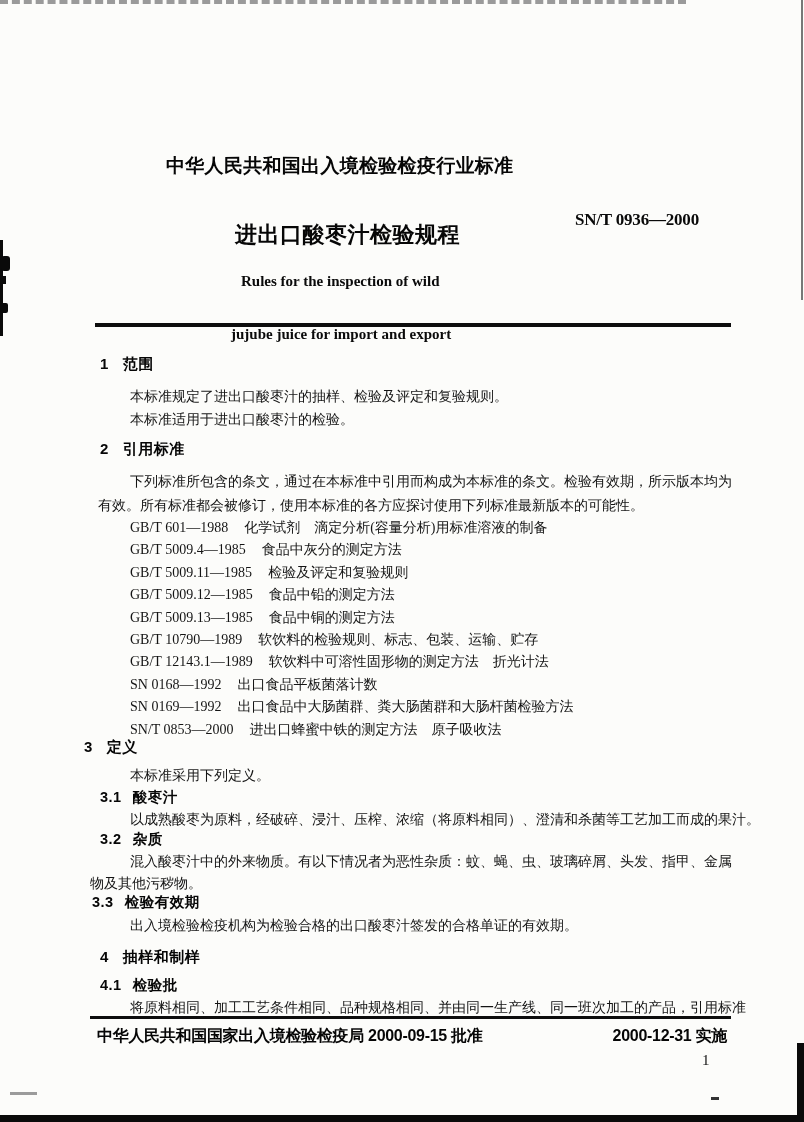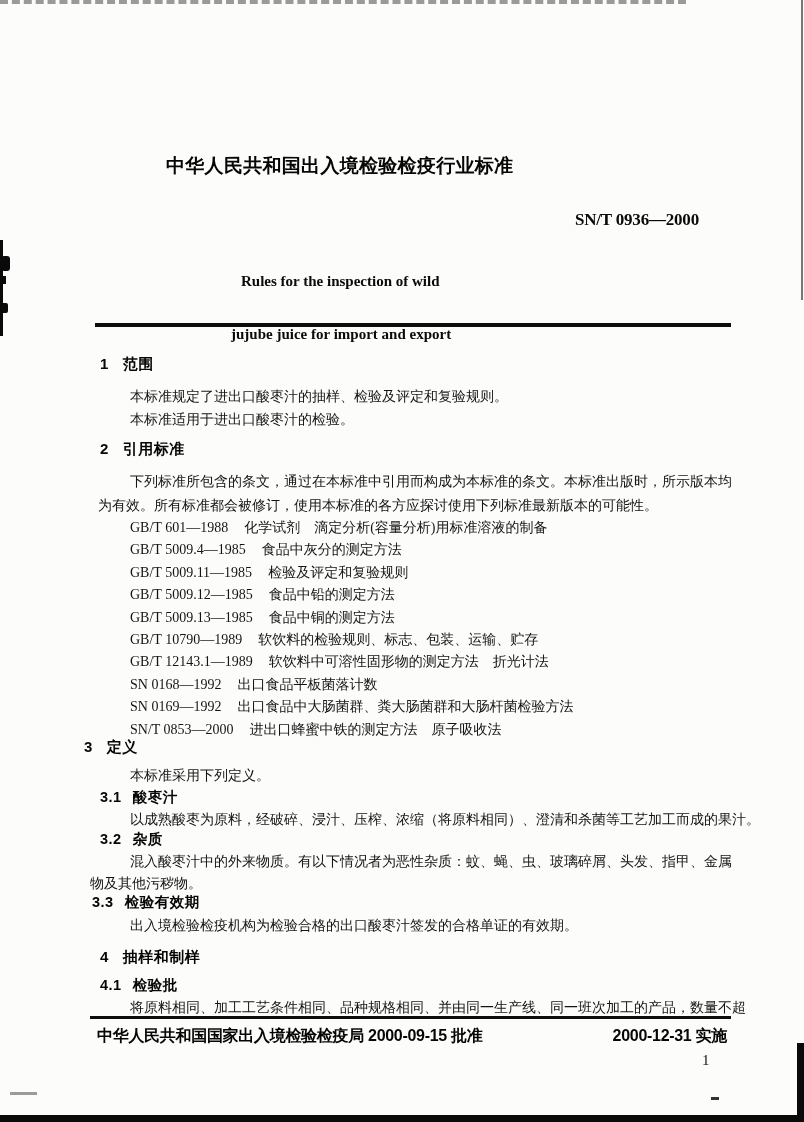--- a/index.html
+++ b/index.html
@@ -33,38 +33,39 @@
   <div class="abs artifact" style="left:0;top:276px;width:6px;height:8px;"></div>
   <div class="abs artifact" style="left:0;top:303px;width:8px;height:10px;border-radius:2px;"></div>
   <div class="abs" style="left:801px;top:0;width:2px;height:300px;background:#777;"></div>
   <div class="abs artifact" style="left:797px;top:1043px;width:7px;height:79px;"></div>
   <div class="abs artifact" style="left:0;top:1115px;width:804px;height:7px;"></div>
   <div class="abs" style="left:10px;top:1092px;width:27px;height:3px;background:#9b9b9b;"></div>
   <div class="abs" style="left:711px;top:1097px;width:8px;height:3px;background:#333;"></div>
 
   <div class="abs hd" style="left:166px;top:153px;font-size:19px;letter-spacing:0.3px;">中华人民共和国出入境检验检疫行业标准</div>
 
+  <div class="abs hd" style="left:235px;top:220px;font-size:22px;letter-spacing:0.5px;">进出口酸枣汁检验规程</div>
 
   <div class="abs serif-b" style="left:575px;top:210px;font-size:17px;letter-spacing:-0.2px;">SN/T 0936—2000</div>
 
   <div class="abs serif-b" style="left:241px;top:273px;font-size:15px;">Rules for the inspection of wild</div>
   <div class="abs serif-b" style="left:231px;top:298px;font-size:15px;margin-top:28px;">jujube juice for import and export</div>
 
   <div class="abs rule" style="left:95px;top:323px;width:636px;height:4px;"></div>
 
   <div class="abs hd sec-h" style="left:100px;top:355px;">
     <span class="num">1</span><span>范围</span>
   </div>
   <div class="abs bodytext" style="left:130px;top:387px;">本标准规定了进出口酸枣汁的抽样、检验及评定和复验规则。</div>
   <div class="abs bodytext" style="left:130px;top:410px;">本标准适用于进出口酸枣汁的检验。</div>
 
   <div class="abs hd sec-h" style="left:100px;top:440px;">
     <span class="num">2</span><span>引用标准</span>
   </div>
-  <div class="abs para" style="left:98px;top:470px;">下列标准所包含的条文，通过在本标准中引用而构成为本标准的条文。本标准出版时，所示版本均为有效。所有标准都会被修订，使用本标准的各方应探讨使用下列标准最新版本的可能性。</div>
+  <div class="abs para" style="left:98px;top:470px;">下列标准所包含的条文，通过在本标准中引用而构成为本标准的条文。检验有效期，所示版本均为有效。所有标准都会被修订，使用本标准的各方应探讨使用下列标准最新版本的可能性。</div>
 
   <div class="abs" style="left:130px;top:517px;">
     <div class="ref-line"><span>GB/T 601—1988</span><span class="ref-title">化学试剂　滴定分析(容量分析)用标准溶液的制备</span></div>
     <div class="ref-line"><span>GB/T 5009.4—1985</span><span class="ref-title">食品中灰分的测定方法</span></div>
     <div class="ref-line"><span>GB/T 5009.11—1985</span><span class="ref-title">检验及评定和复验规则</span></div>
     <div class="ref-line"><span>GB/T 5009.12—1985</span><span class="ref-title">食品中铅的测定方法</span></div>
     <div class="ref-line"><span>GB/T 5009.13—1985</span><span class="ref-title">食品中铜的测定方法</span></div>
     <div class="ref-line"><span>GB/T 10790—1989</span><span class="ref-title">软饮料的检验规则、标志、包装、运输、贮存</span></div>
     <div class="ref-line"><span>GB/T 12143.1—1989</span><span class="ref-title">软饮料中可溶性固形物的测定方法　折光计法</span></div>
     <div class="ref-line"><span>SN 0168—1992</span><span class="ref-title">出口食品平板菌落计数</span></div>
@@ -91,20 +92,20 @@
     <span class="num">3.3</span><span>检验有效期</span>
   </div>
   <div class="abs bodytext" style="left:130px;top:916px;">出入境检验检疫机构为检验合格的出口酸枣汁签发的合格单证的有效期。</div>
 
   <div class="abs hd sec-h" style="left:100px;top:948px;">
     <span class="num">4</span><span>抽样和制样</span>
   </div>
   <div class="abs hd sub-h" style="left:100px;top:976px;">
     <span class="num">4.1</span><span>检验批</span>
   </div>
-  <div class="abs bodytext" style="left:130px;top:998px;white-space:nowrap;">将原料相同、加工工艺条件相同、品种规格相同、并由同一生产线、同一班次加工的产品，数量不超</div>
+  <div class="abs bodytext" style="left:130px;top:998px;white-space:nowrap;">将原料相同、加工工艺条件相同、品种规格相同、并由同一生产线、同一班次加工的产品，引用标准</div>
 
   <div class="abs rule" style="left:90px;top:1016px;width:641px;height:3px;"></div>
   <div class="abs hd footer-b" style="left:97px;top:1026px;">中华人民共和国国家出入境检验检疫局 2000-09-15 批准</div>
   <div class="abs hd footer-b" style="right:77px;top:1026px;">2000-12-31 实施</div>
   <div class="abs" style="left:702px;top:1052px;font-size:15px;color:#111;">1</div>
 
 </div>
 
 </body></html>

